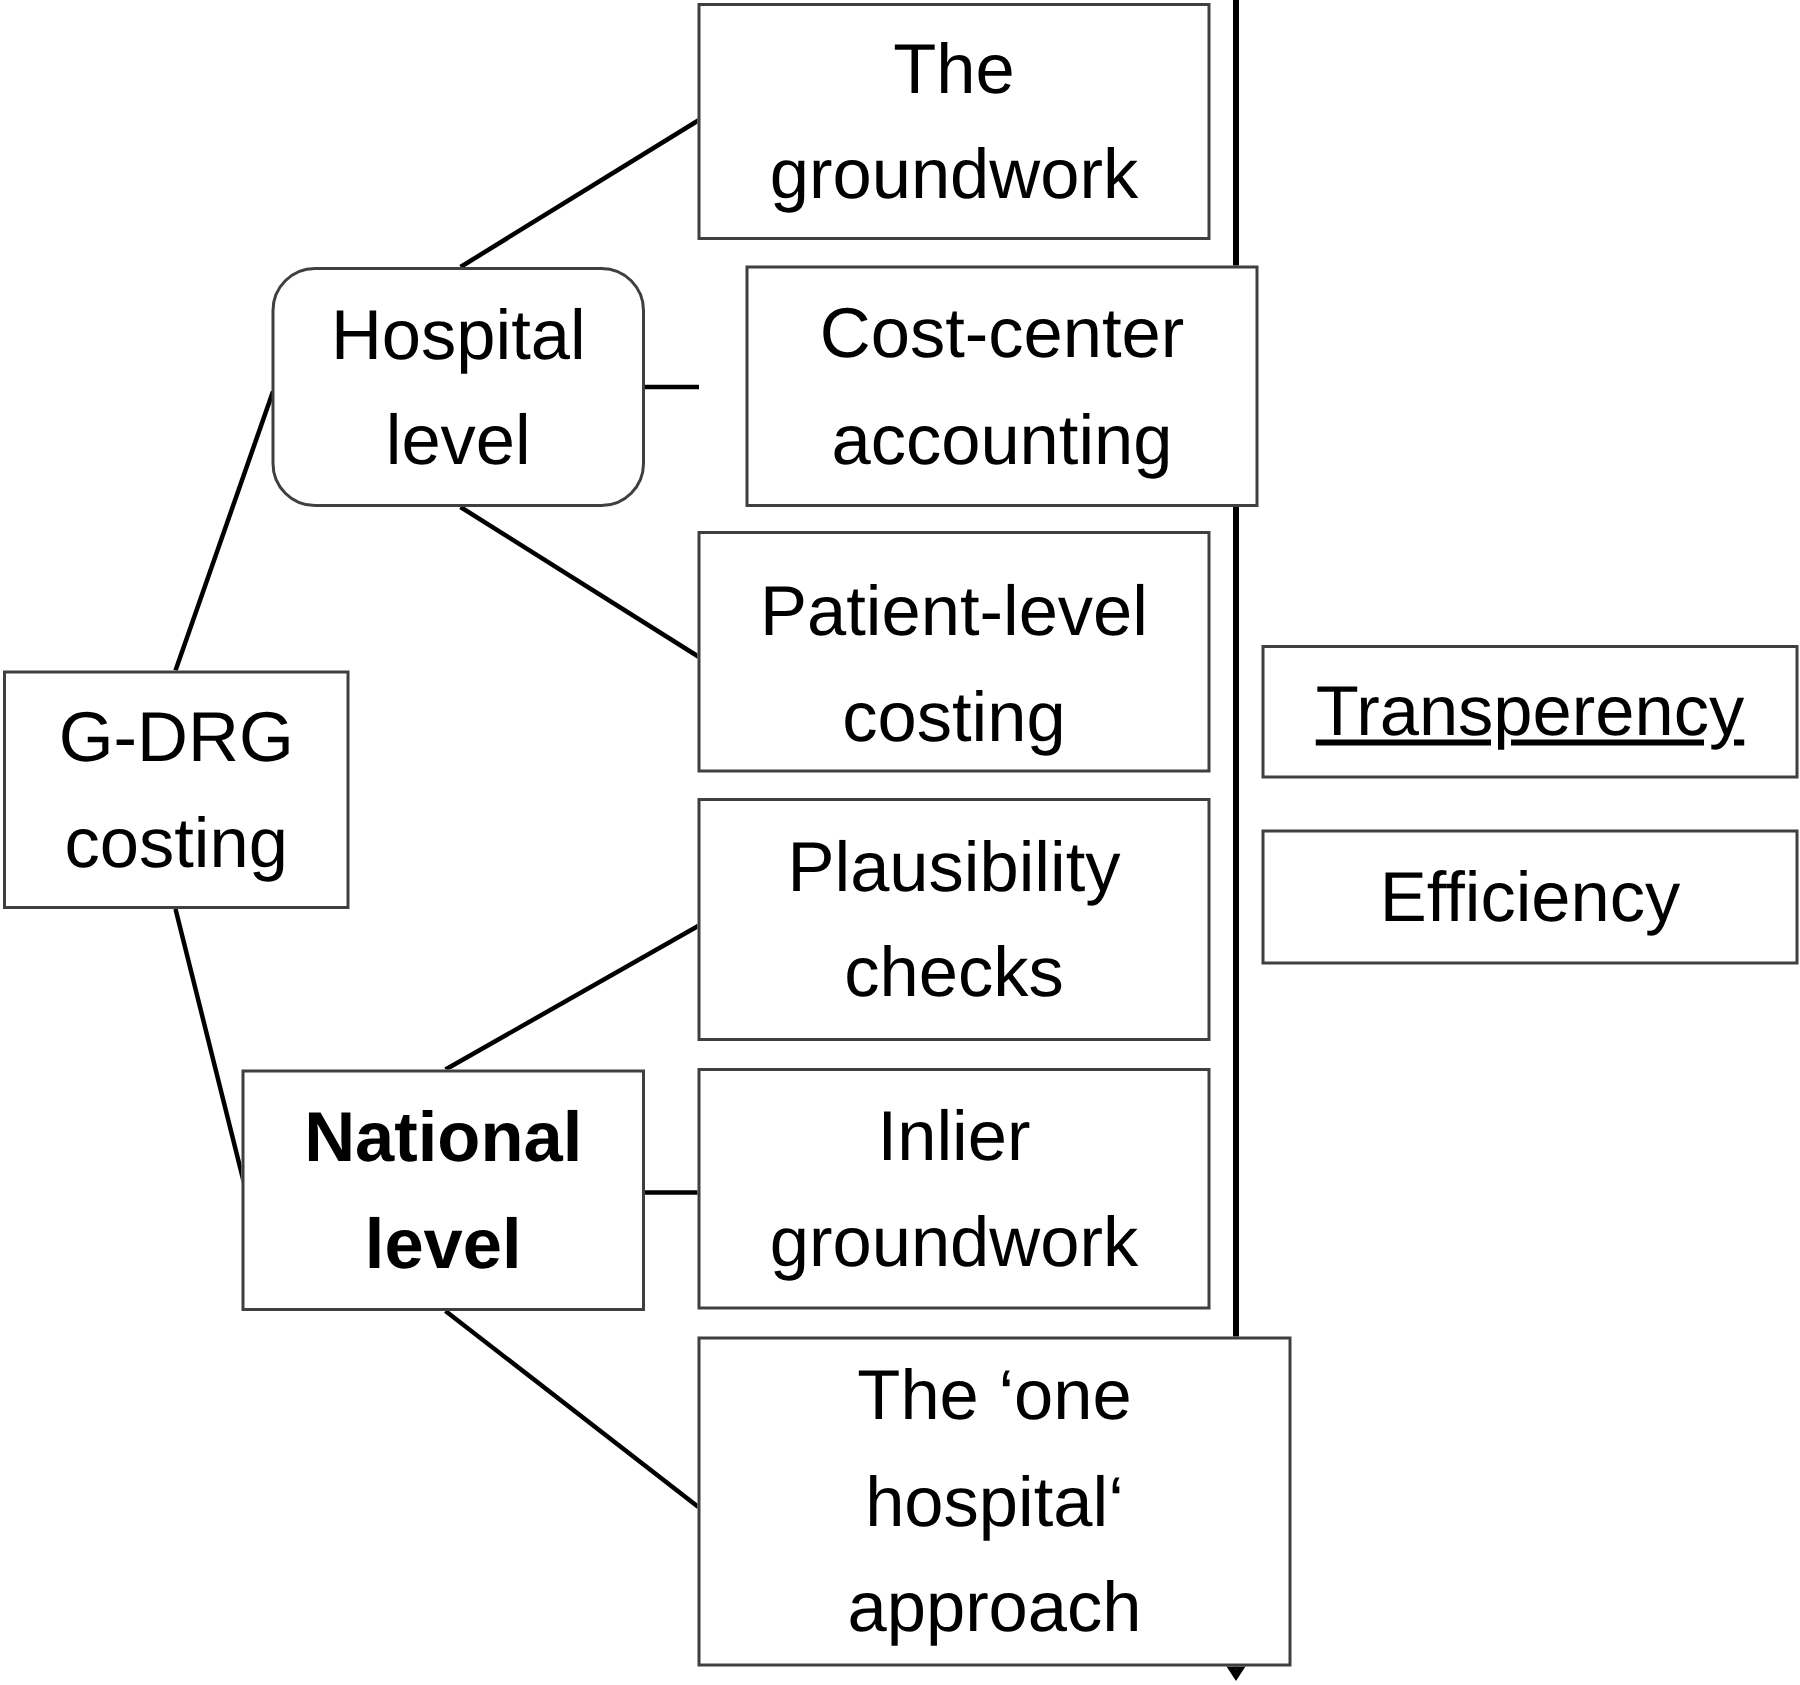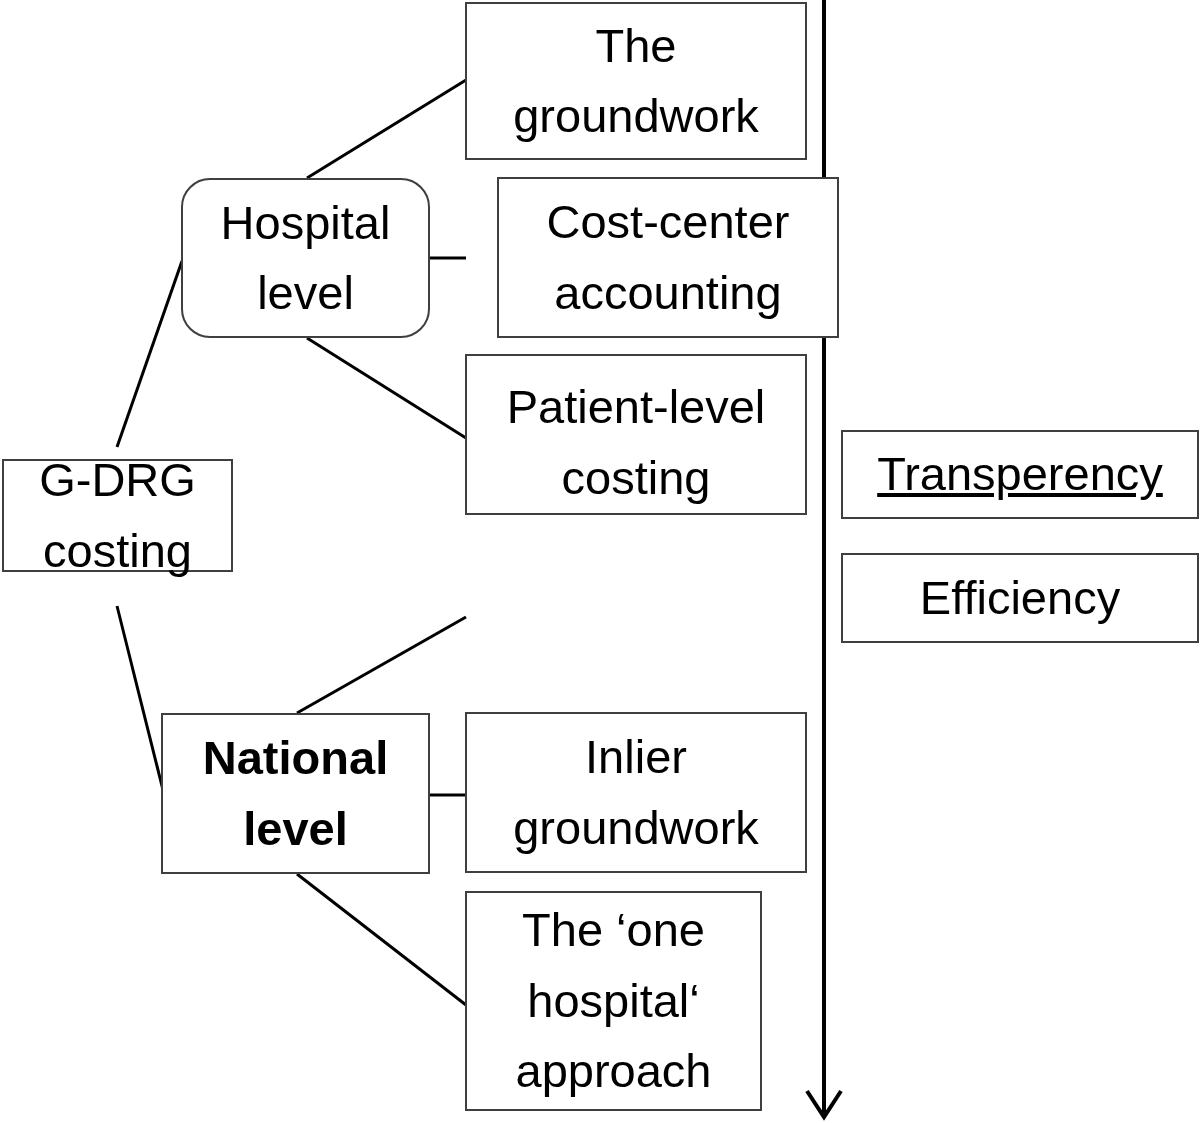--- a/index.html
+++ b/index.html
@@ -36,29 +36,29 @@
     white-space: pre-line;
     color: #000000;
     font-size: 47px;
     line-height: 1.5;
     letter-spacing: 0px;
   }
   .node.side .label {
     line-height: 1.2;
   }
   
-  .n-gdrg        { left:   2px; top: 447px; width: 231px; height: 113px; margin-top: 12px; }
+  .n-gdrg        { left:   2px; top: 447px; width: 231px; height: 159px; }
   .n-hospital    { left: 181px; top: 178px; width: 249px; height: 160px; border-radius: 29px; }
   .n-national    { left: 161px; top: 713px; width: 269px; height: 161px; font-weight: bold; }
   .n-groundwork  { left: 465px; top:   2px; width: 342px; height: 158px; }
   .n-costcenter  { left: 465px; top: 177px; width: 342px; height: 161px; margin-left: 32px; }
   .n-patient     { left: 465px; top: 354px; width: 342px; height: 161px; align-items: flex-end; }
   .n-plausibility{ left: 465px; top: 532px; width: 342px; height: 162px; }
   .n-inlier      { left: 465px; top: 712px; width: 342px; height: 161px; }
-  .n-onehospital { left: 465px; top: 891px; width: 297px; height: 220px; }
+  .n-onehospital { left: 465px; top: 891px; width: 396px; height: 220px; }
   .n-transperency{ left: 841px; top: 430px; width: 358px; height:  89px; text-decoration: underline; }
   .n-efficiency  { left: 841px; top: 537px; width: 358px; height:  90px; margin-top: 16px; }
 </style>
 </head>
 <body>
 
 <div class="canvas">
 
   <svg class="lines-layer" viewBox="0 0 1200 1123" xmlns="http://www.w3.org/2000/svg">
 
@@ -102,20 +102,24 @@
   <div class="node n-costcenter">
     <span class="label">Cost-center
 accounting</span>
   </div>
 
   <div class="node n-patient">
     <span class="label">Patient-level
 costing</span>
   </div>
 
+  <div class="node n-plausibility">
+    <span class="label">Plausibility
+checks</span>
+  </div>
 
   <div class="node n-inlier">
     <span class="label">Inlier
 groundwork</span>
   </div>
 
   <div class="node n-onehospital">
     <span class="label">The ‘one
 hospital‘
 approach</span>

